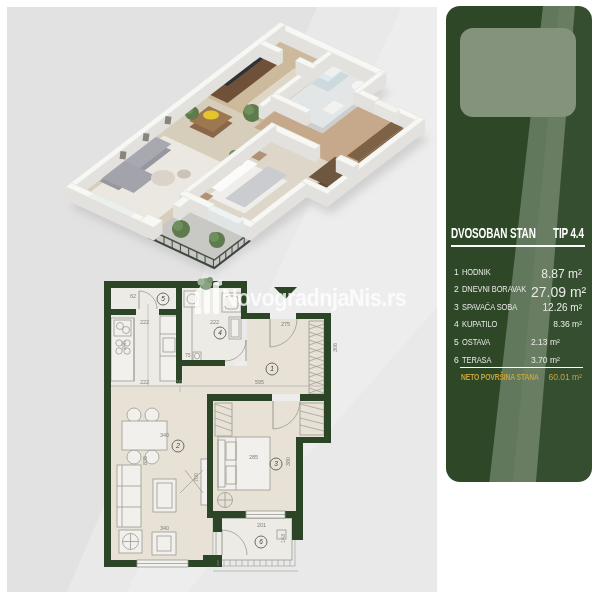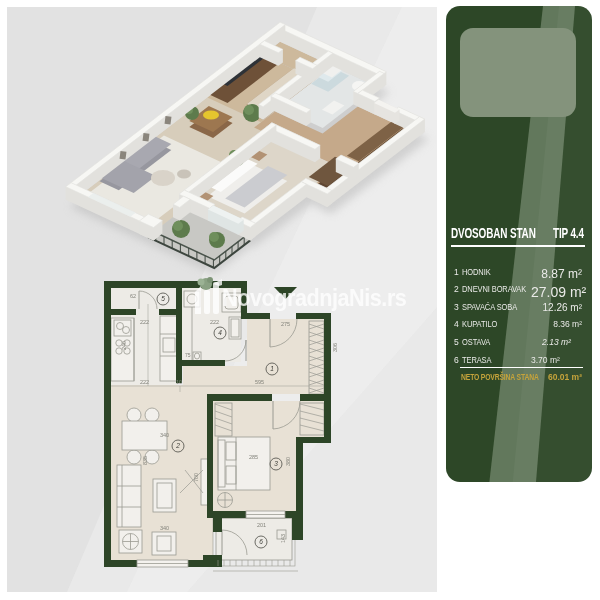--- a/index.html
+++ b/index.html
@@ -361,29 +361,29 @@
 <div class="abs" style="left:16px;top:278.1px;color:#eaeae8;font-size:8.5px;letter-spacing:-0.1px;transform:scaleX(0.88);transform-origin:left;white-space:nowrap;">DNEVNI BORAVAK</div>
 <div class="abs" style="left:85px;top:278.1px;width:51px;color:#eaeae8;font-size:14px;text-align:left;white-space:nowrap;">27.09 m²</div>
 <div class="abs" style="left:8px;top:295.7px;color:#eaeae8;font-size:8.5px;">3</div>
 <div class="abs" style="left:16px;top:295.7px;color:#eaeae8;font-size:8.5px;letter-spacing:-0.1px;transform:scaleX(0.88);transform-origin:left;white-space:nowrap;">SPAVAĆA SOBA</div>
 <div class="abs" style="left:85px;top:295.7px;width:51px;color:#eaeae8;font-size:10px;text-align:right;white-space:nowrap;">12.26 m²</div>
 <div class="abs" style="left:8px;top:313.3px;color:#eaeae8;font-size:8.5px;">4</div>
 <div class="abs" style="left:16px;top:313.3px;color:#eaeae8;font-size:8.5px;letter-spacing:-0.1px;transform:scaleX(0.88);transform-origin:left;white-space:nowrap;">KUPATILO</div>
 <div class="abs" style="left:85px;top:313.3px;width:51px;color:#eaeae8;font-size:8.5px;text-align:right;white-space:nowrap;">8.36 m²</div>
 <div class="abs" style="left:8px;top:330.9px;color:#eaeae8;font-size:8.5px;">5</div>
 <div class="abs" style="left:16px;top:330.9px;color:#eaeae8;font-size:8.5px;letter-spacing:-0.1px;transform:scaleX(0.88);transform-origin:left;white-space:nowrap;">OSTAVA</div>
-<div class="abs" style="left:85px;top:330.9px;width:51px;color:#eaeae8;font-size:8.5px;text-align:center;white-space:nowrap;font-style:italic;">2.13 m²</div>
+<div class="abs" style="left:85px;top:330.9px;width:51px;color:#eaeae8;font-size:8.5px;text-align:left;white-space:nowrap;">2.13 m²</div>
 <div class="abs" style="left:8px;top:348.5px;color:#eaeae8;font-size:8.5px;">6</div>
 <div class="abs" style="left:16px;top:348.5px;color:#eaeae8;font-size:8.5px;letter-spacing:-0.1px;transform:scaleX(0.88);transform-origin:left;white-space:nowrap;">TERASA</div>
 <div class="abs" style="left:85px;top:348.5px;width:51px;color:#eaeae8;font-size:8.5px;text-align:left;white-space:nowrap;">3.70 m²</div>
 
   <div class="abs" style="left:14px;top:360.5px;width:123px;height:1.5px;background:#ffffff;"></div>
 
   <div class="abs" style="left:15px;top:366px;color:#c5a33b;font-weight:bold;font-size:8.5px;letter-spacing:-0.2px;transform:scaleX(0.8);transform-origin:left;white-space:nowrap;">NETO POVRŠINA STANA</div>
-  <div class="abs" style="left:90px;top:366px;width:46px;color:#c5a33b;font-weight:bold;font-size:8.5px;text-align:right;white-space:nowrap;">60.01 m²</div>
+  <div class="abs" style="left:90px;top:366px;width:46px;color:#c5a33b;font-weight:normal;font-size:8.5px;text-align:right;white-space:nowrap;">60.01 m²</div>
 
   <svg class="abs" style="left:104px;top:490px;" width="36" height="36" viewBox="0 0 36 36">
     <circle cx="18" cy="17.5" r="11" fill="none" stroke="#dce2d8" stroke-width="1.2"></circle>
     <polygon points="17.5,4 31,16.5 4,19" fill="#fbfbfa"></polygon>
   </svg>
 
   <svg class="abs" style="left:6px;top:484px;" width="138" height="98" viewBox="0 0 138 98">
     <g fill="none" stroke="#cfd6ca" stroke-width="0.8" opacity="0.9">
 
       <path d="M4 12 L24 7 L27 17 L25 18 L28 27 L8 33 Z"></path>

